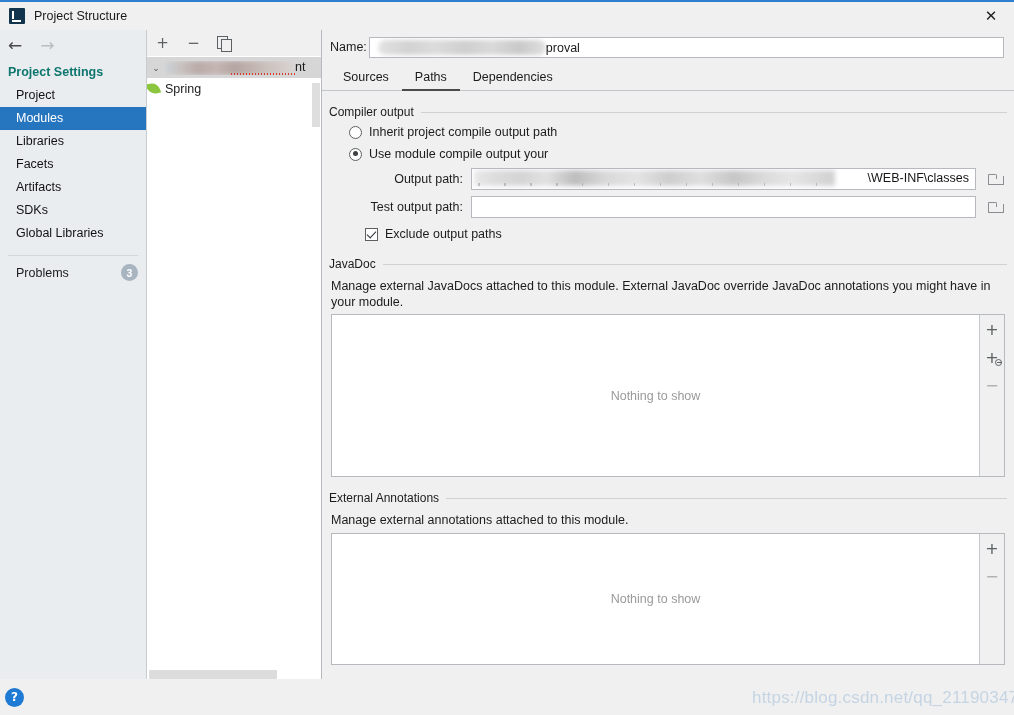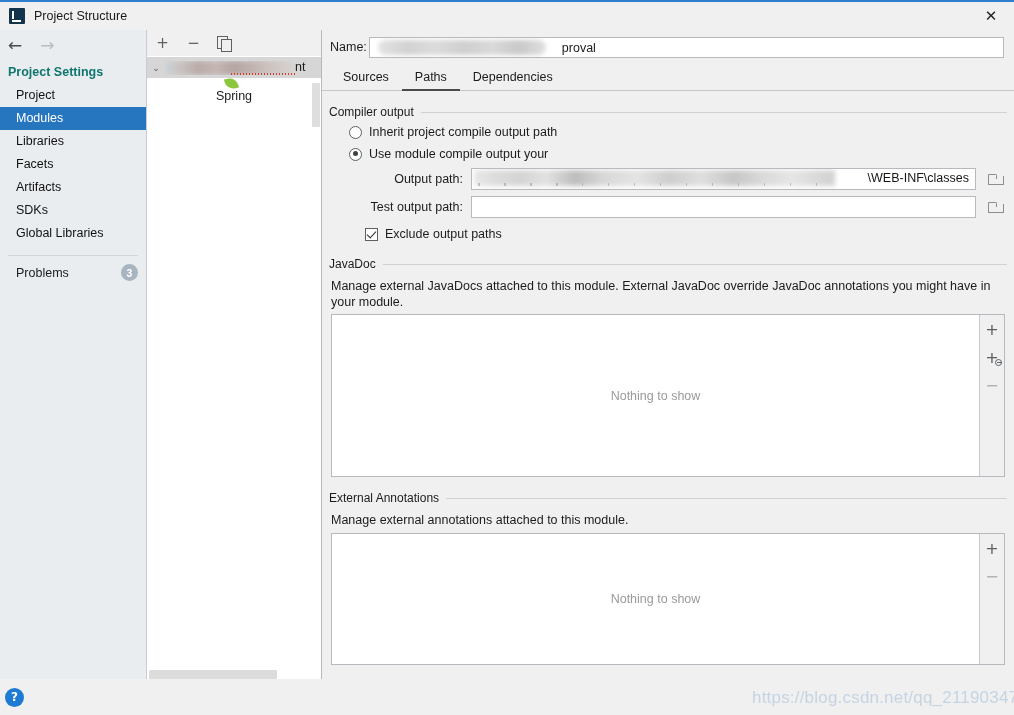--- a/index.html
+++ b/index.html
@@ -158,21 +158,21 @@
     position: absolute; left: 130px; top: -1px;
     font-size: 12.5px; color: #1b1b1b;
   }
   .blur-name .squig {
     position: absolute; left: 66px; bottom: -1px; width: 64px; height: 3px;
     background-image: repeating-linear-gradient(90deg,
       #d23b2e 0 1.5px, transparent 1.5px 3px);
   }
   .tree-child {
     display: flex; align-items: center; height: 21px;
-    font-size: 12.5px; flex-direction: column;
+    font-size: 12.5px;
   }
   .leaf-icon {
     width: 13px; height: 11px; margin-right: 5px;
     background: #8cc63f;
     border-radius: 0 9px 0 9px;
     transform: rotate(-12deg);
     flex: 0 0 auto;
   }
   .tree-hscroll {
     height: 11px; background: #ffffff; position: relative;
@@ -210,21 +210,21 @@
   }
   .name-input .nblur {
     position: absolute; left: 8px; top: 2px;
     width: 168px; height: 15px; border-radius: 8px;
     background: linear-gradient(90deg,
       #e3e3e3 0%, #d2d2d2 18%, #dcdcdc 34%, #cfcfcf 52%,
       #dadada 68%, #c9c9c9 84%, #e0e0e0 100%);
     filter: blur(2px);
   }
   .name-input .ntail {
-    position: absolute; left: 192px; top: 3px;
+    position: absolute; left: 176px; top: 3px;
     font-size: 12.5px; color: #1b1b1b;
   }
 
   .tabs {
     display: flex; align-items: flex-end;
     height: 27px; padding-left: 8px; gap: 0px;
     border-bottom: 1px solid #c3c7cb;
   }
   .tab {
     padding: 4px 13px 5px 13px; font-size: 12.5px;

